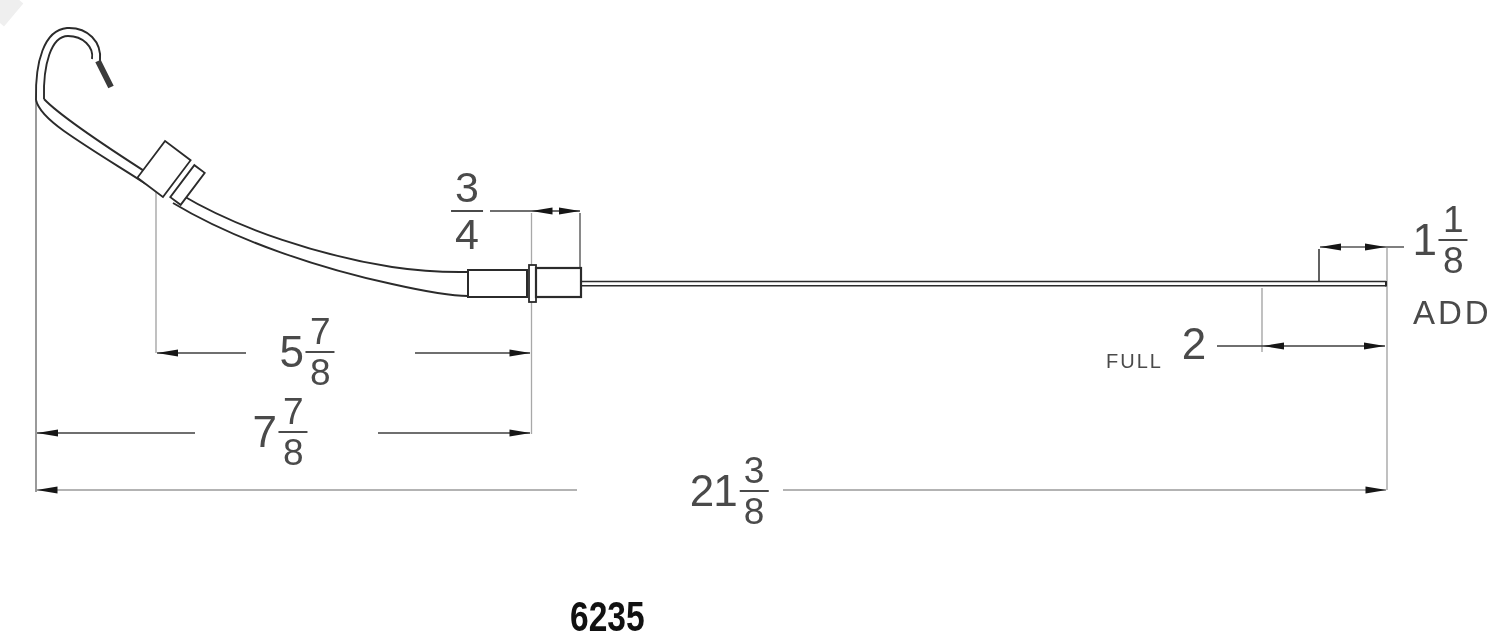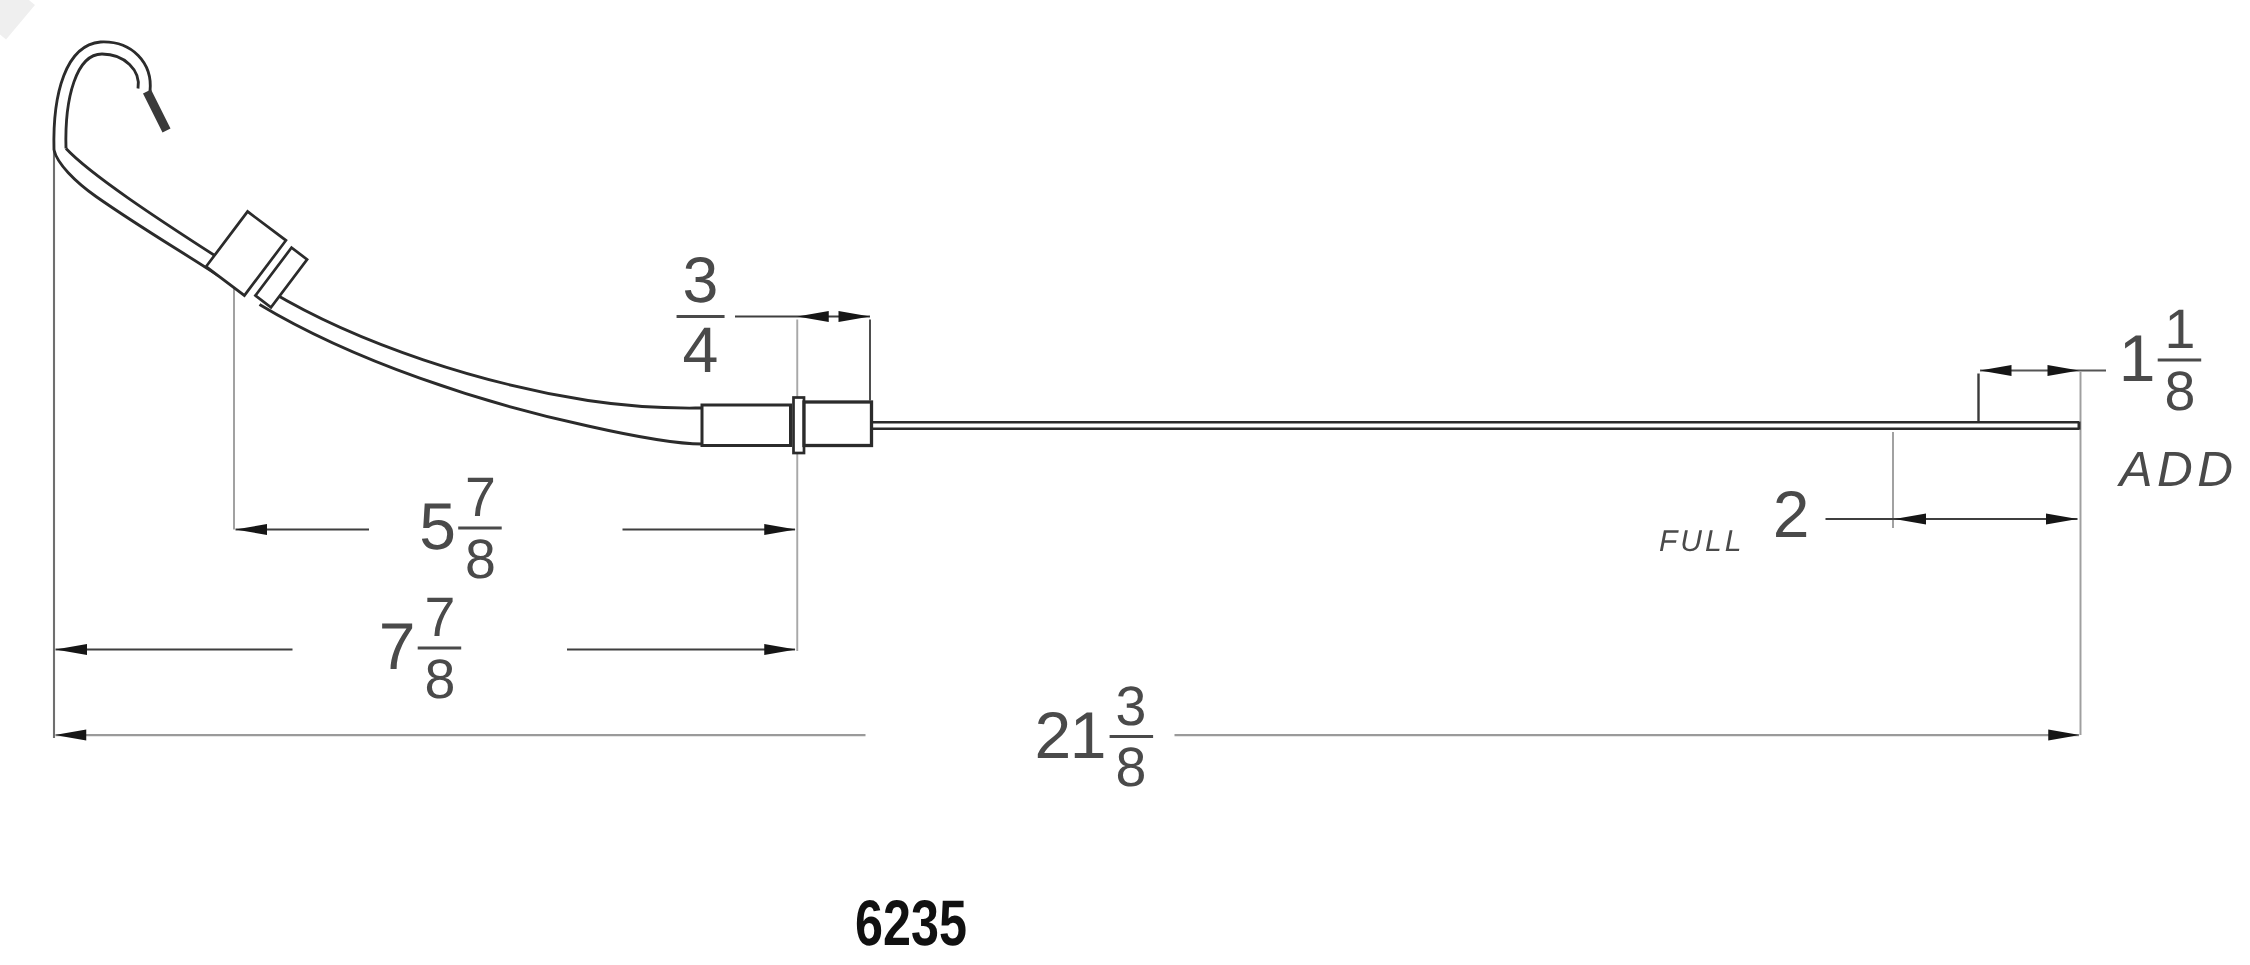--- a/index.html
+++ b/index.html
@@ -19,21 +19,21 @@
     color:#4a4a4a;
     white-space:nowrap;
     line-height:1;
   }
   .whole{font-size:44px;letter-spacing:-1px;margin-right:3px;}
   .frac{display:flex;flex-direction:column;align-items:center;font-size:37px;}
   .frac.lg{font-size:43px;}
   .frac .num{padding:0 4px 1px 4px;border-bottom:2px solid #4a4a4a;}
   .frac .den{padding-top:1px;}
   .annot{
-    position:absolute;color:#4a4a4a;line-height:1;white-space:nowrap;font-style:italic;
+    position:absolute;color:#4a4a4a;line-height:1;white-space:nowrap;
   }
   .annot.full{font-size:20px;letter-spacing:2px;}
   .annot.add{font-size:33px;letter-spacing:3px;}
   .part-number{
     position:absolute;color:#111111;font-size:43px;font-weight:bold;
     transform:scaleX(0.78);transform-origin:left top;letter-spacing:0px;
     line-height:1;
   }
 </style>
 </head>

